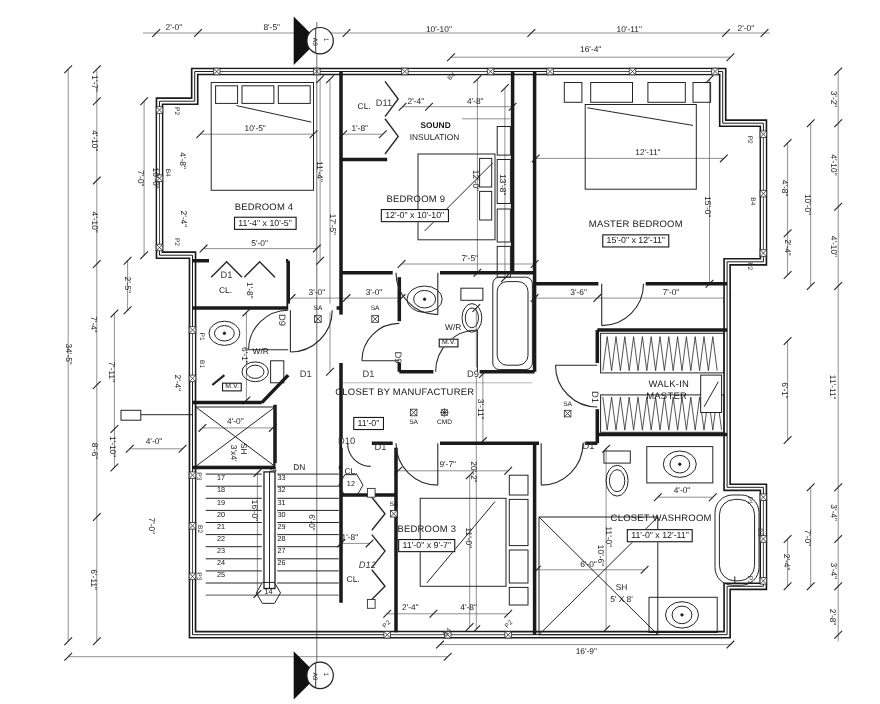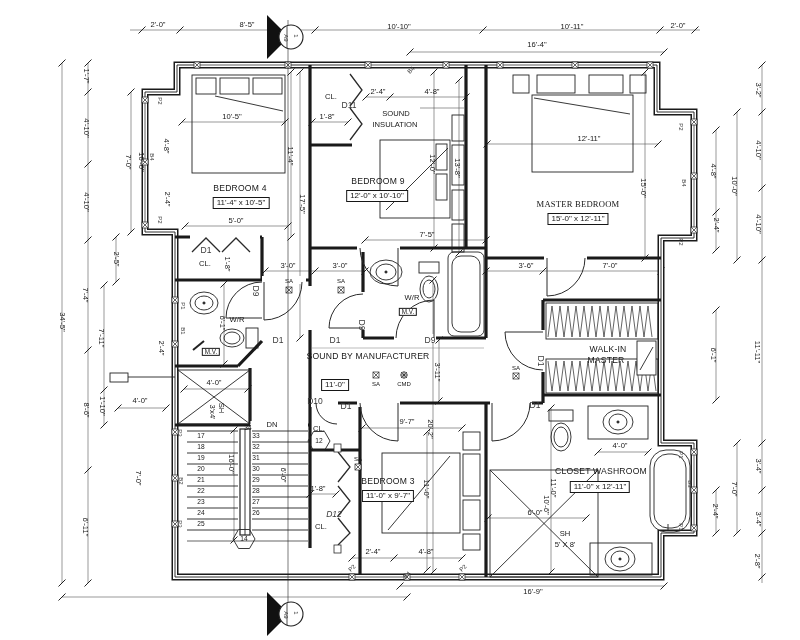--- a/index.html
+++ b/index.html
@@ -350,31 +350,31 @@
     <polygon points="267,592 267,636 289,614" fill="#111"></polygon>
     <circle cx="291" cy="614" r="12" fill="#fff" stroke="#222" stroke-width="1.1"></circle>
     <line x1="287" y1="603" x2="287" y2="625" stroke="#222" stroke-width="0.8"></line>
   </g>
 </svg>
 <div id="labels">
       <div class="lbl room" style="left: 240px; top: 188px; transform: translate(-50%, -50%);">BEDROOM 4</div>
       <div class="lbl roombox" style="left: 241px; top: 203px; transform: translate(-50%, -50%);">11'-4" x 10'-5"</div>
       <div class="lbl room" style="left: 378px; top: 181px; transform: translate(-50%, -50%);">BEDROOM 9</div>
       <div class="lbl roombox" style="left: 377px; top: 196px; transform: translate(-50%, -50%);">12'-0" x 10'-10"</div>
-      <div class="lbl room" style="left: 578px; top: 204px; transform: translate(-50%, -50%); font-family: Liberation Serif, serif;">MASTER BEDROOM</div>
+      <div class="lbl room" style="left: 578px; top: 204px; transform: translate(-50%, -50%);">MASTER BEDROOM</div>
       <div class="lbl roombox" style="left: 578px; top: 219px; transform: translate(-50%, -50%);">15'-0" x 12'-11"</div>
       <div class="lbl room" style="left: 388px; top: 481px; transform: translate(-50%, -50%);">BEDROOM 3</div>
       <div class="lbl roombox" style="left: 388px; top: 496px; transform: translate(-50%, -50%);">11'-0" x 9'-7"</div>
       <div class="lbl room" style="left: 601px; top: 471px; transform: translate(-50%, -50%);">CLOSET WASHROOM</div>
       <div class="lbl roombox" style="left: 600px; top: 487px; transform: translate(-50%, -50%);">11'-0" x 12'-11"</div>
       <div class="lbl room" style="left: 608px; top: 349px; transform: translate(-50%, -50%);">WALK-IN</div>
       <div class="lbl room" style="left: 606px; top: 360px; transform: translate(-50%, -50%);">MASTER</div>
-      <div class="lbl dim" style="left: 396px; top: 114px; transform: translate(-50%, -50%);">SOUND</div>
+      <div class="lbl dim" style="left: 396px; top: 114px; transform: translate(-50%, -50%); font-weight: bold;">SOUND</div>
       <div class="lbl dim" style="left: 395px; top: 125px; transform: translate(-50%, -50%);">INSULATION</div>
-      <div class="lbl room" style="left: 368px; top: 356px; transform: translate(-50%, -50%);">SOUND BY MANUFACTURER</div>
+      <div class="lbl room" style="left: 368px; top: 356px; transform: translate(-50%, -50%);">CLOSET BY MANUFACTURER</div>
       <div class="lbl roombox" style="left: 335px; top: 385px; transform: translate(-50%, -50%);">11'-0"</div>
       <div class="lbl dim" style="left: 158px; top: 25px; transform: translate(-50%, -50%);">2'-0"</div>
       <div class="lbl dim" style="left: 247px; top: 25px; transform: translate(-50%, -50%);">8'-5"</div>
       <div class="lbl dim" style="left: 399px; top: 27px; transform: translate(-50%, -50%);">10'-10"</div>
       <div class="lbl dim" style="left: 572px; top: 27px; transform: translate(-50%, -50%);">10'-11"</div>
       <div class="lbl dim" style="left: 678px; top: 26px; transform: translate(-50%, -50%);">2'-0"</div>
       <div class="lbl dim" style="left: 537px; top: 45px; transform: translate(-50%, -50%);">16'-4"</div>
       <div class="lbl dim" style="left: 86px; top: 76px; transform: translate(-50%, -50%) rotate(90deg);">1'-7"</div>
       <div class="lbl dim" style="left: 86px; top: 128px; transform: translate(-50%, -50%) rotate(90deg);">4'-10"</div>
       <div class="lbl dim" style="left: 86px; top: 202px; transform: translate(-50%, -50%) rotate(90deg);">4'-10"</div>
@@ -451,21 +451,21 @@
       <div class="lbl mvbox" style="left: 211px; top: 352px; transform: translate(-50%, -50%);">M.V.</div>
       <div class="lbl mvbox" style="left: 408px; top: 312px; transform: translate(-50%, -50%);">M.V.</div>
       <div class="lbl dim" style="left: 272px; top: 425px; transform: translate(-50%, -50%);">DN</div>
       <div class="lbl sa" style="left: 289px; top: 281px; transform: translate(-50%, -50%);">SA</div>
       <div class="lbl sa" style="left: 341px; top: 281px; transform: translate(-50%, -50%);">SA</div>
       <div class="lbl sa" style="left: 376px; top: 384px; transform: translate(-50%, -50%);">SA</div>
       <div class="lbl sa" style="left: 516px; top: 368px; transform: translate(-50%, -50%);">SA</div>
       <div class="lbl sa" style="left: 358px; top: 459px; transform: translate(-50%, -50%);">SA</div>
       <div class="lbl sa" style="left: 404px; top: 384px; transform: translate(-50%, -50%);">CMD</div>
       <div class="lbl tag" style="left: 206px; top: 250px; transform: translate(-50%, -50%);">D1</div>
-      <div class="lbl tag" style="left: 349px; top: 105px; transform: translate(-50%, -50%);">D11</div>
+      <div class="lbl tag" style="left: 349px; top: 94px; transform: translate(-50%, -50%);">D11</div>
       <div class="lbl tag" style="left: 278px; top: 340px; transform: translate(-50%, -50%);">D1</div>
       <div class="lbl tag" style="left: 335px; top: 340px; transform: translate(-50%, -50%);">D1</div>
       <div class="lbl tag" style="left: 430px; top: 340px; transform: translate(-50%, -50%);">D9</div>
       <div class="lbl tag" style="left: 256px; top: 291px; transform: translate(-50%, -50%) rotate(90deg);">D9</div>
       <div class="lbl tag" style="left: 362px; top: 325px; transform: translate(-50%, -50%) rotate(90deg);">D9</div>
       <div class="lbl tag" style="left: 315px; top: 401px; transform: translate(-50%, -50%);">D10</div>
       <div class="lbl tag" style="left: 346px; top: 406px; transform: translate(-50%, -50%);">D1</div>
       <div class="lbl tag" style="left: 334px; top: 514px; transform: translate(-50%, -50%); font-style: italic;">D12</div>
       <div class="lbl tag" style="left: 535px; top: 405px; transform: translate(-50%, -50%);">D1</div>
       <div class="lbl tag" style="left: 541px; top: 361px; transform: translate(-50%, -50%) rotate(90deg);">D1</div>

